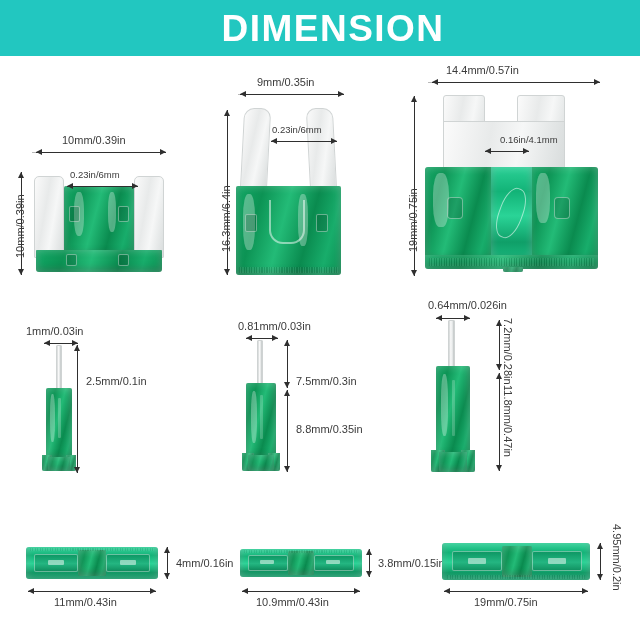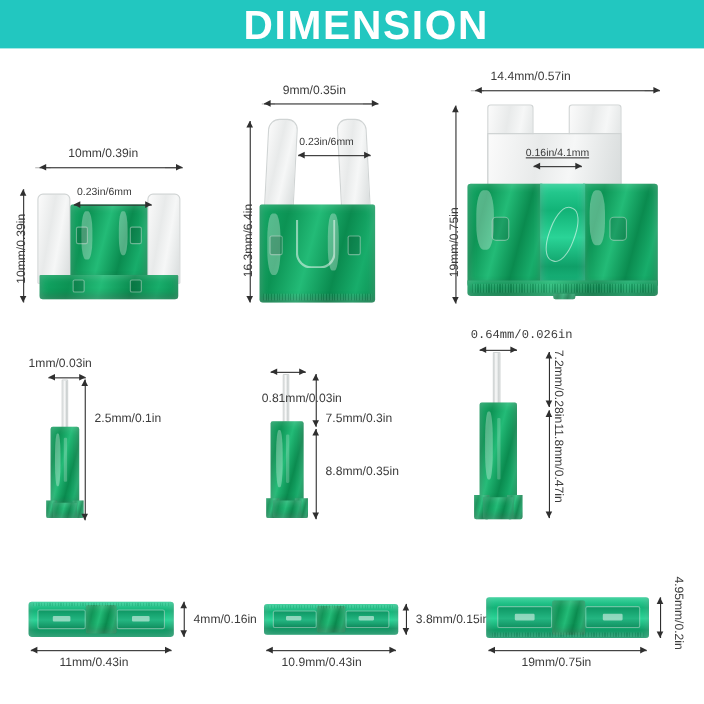--- a/index.html
+++ b/index.html
@@ -6,21 +6,21 @@
   html, body {
     width: 640px; height: 640px;
     background: #ffffff;
     font-family: "Liberation Sans", sans-serif;
     overflow: hidden;
   }
   #page { position: relative; width: 640px; height: 640px; background: #fff; }
 
   
   .banner {
-    position: absolute; left: 0; top: 0; width: 640px; height: 44px;
+    position: absolute; left: 0; top: 0; width: 640px; height: 56px;
     background: #22c7c0;
     display: flex; align-items: center; justify-content: center; padding-left: 26px;
   }
   .banner-title {
     color: #ffffff; font-size: 37px; font-weight: bold;
     letter-spacing: 1.5px; line-height: 1;
   }
 
   
   .lbl {
@@ -252,21 +252,21 @@
       <div class="cap t"></div>
       <div class="cap b"></div>
   </div>
   <div class="lbl vt-up" style="left:408px; top:252px;">19mm/0.75in</div>
 
   <div class="dim-h" style="left:485px; top:148px; width:44px;">
     <div class="bar"></div>
       <div class="cap l"></div>
       <div class="cap r"></div>
   </div>
-  <div class="lbl sm" style="left:478px; top:135px;text-decoration:underline;">0.16in/4.1mm</div>
+  <div class="lbl sm" style="left:500px; top:135px;">0.16in/4.1mm</div>
 
   <div class="fuse" style="left:42px; top:345px; width:46px; height:130px;">
     <div class="pin" style="left:14px; top:0px; width:6px; height:45px;"></div>
     <div class="body" style="left:4px; top:43px; width:26px; height:72px; border-radius:2px;">
       <div class="gloss" style="left:4px; top:6px; width:5px; height:48px;"></div>
       <div class="slot" style="left:12px; top:10px; width:3px; height:40px; opacity:.45;"></div>
     </div>
     <div class="body" style="left:0px; top:110px; width:10px; height:16px; border-radius:0 0 2px 2px;"></div>
     <div class="body" style="left:24px; top:110px; width:10px; height:16px; border-radius:0 0 2px 2px;"></div>
     <div class="body" style="left:6px; top:112px; width:22px; height:14px; border-radius:0 0 3px 3px;"></div>
@@ -295,21 +295,21 @@
     <div class="body" style="left:-2px; top:113px; width:12px; height:18px; border-radius:0 0 2px 2px;"></div>
     <div class="body" style="left:24px; top:113px; width:12px; height:18px; border-radius:0 0 2px 2px;"></div>
     <div class="body" style="left:4px; top:115px; width:26px; height:16px; border-radius:0 0 3px 3px;"></div>
   </div>
 
   <div class="dim-h" style="left:246px; top:335px; width:32px;">
     <div class="bar"></div>
       <div class="cap l"></div>
       <div class="cap r"></div>
   </div>
-  <div class="lbl" style="left:238px; top:321px;margin-top:36px;">0.81mm/0.03in</div>
+  <div class="lbl" style="left:238px; top:321px;">0.81mm/0.03in</div>
 
   <div class="dim-v" style="left:284px; top:340px; height:48px;">
     <div class="bar"></div>
       <div class="cap t"></div>
       <div class="cap b"></div>
   </div>
   <div class="lbl" style="left:296px; top:376px;">7.5mm/0.3in</div>
 
   <div class="dim-v" style="left:284px; top:390px; height:82px;">
     <div class="bar"></div>
@@ -327,21 +327,21 @@
     <div class="body" style="left:-3px; top:130px; width:14px; height:22px; border-radius:0 0 2px 2px;"></div>
     <div class="body" style="left:27px; top:130px; width:14px; height:22px; border-radius:0 0 2px 2px;"></div>
     <div class="body" style="left:5px; top:132px; width:28px; height:20px; border-radius:0 0 3px 3px;"></div>
   </div>
 
   <div class="dim-h" style="left:436px; top:315px; width:34px;">
     <div class="bar"></div>
       <div class="cap l"></div>
       <div class="cap r"></div>
   </div>
-  <div class="lbl" style="left:428px; top:300px;font-family:Liberation Mono, monospace;">0.64mm/0.026in</div>
+  <div class="lbl" style="left:428px; top:300px;">0.64mm/0.026in</div>
 
   <div class="dim-v" style="left:496px; top:320px; height:50px;">
     <div class="bar"></div>
       <div class="cap t"></div>
       <div class="cap b"></div>
   </div>
   <div class="lbl vt-dn" style="left:513px; top:318px;">7.2mm/0.28in</div>
 
   <div class="dim-v" style="left:496px; top:373px; height:98px;">
     <div class="bar"></div>

